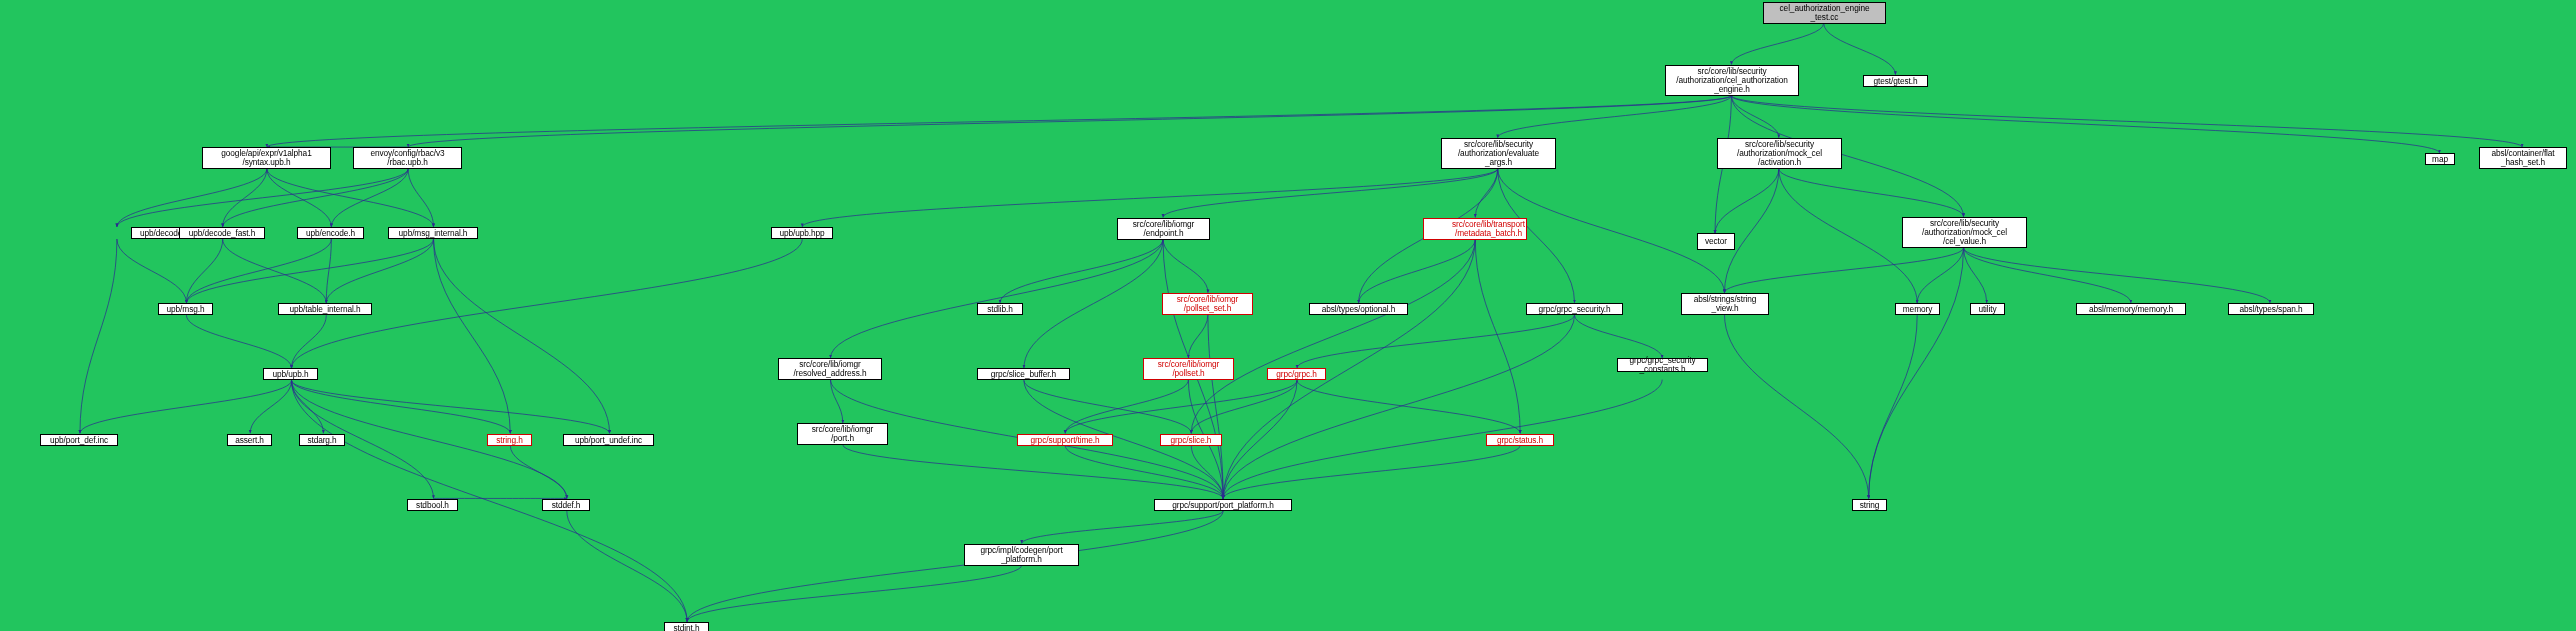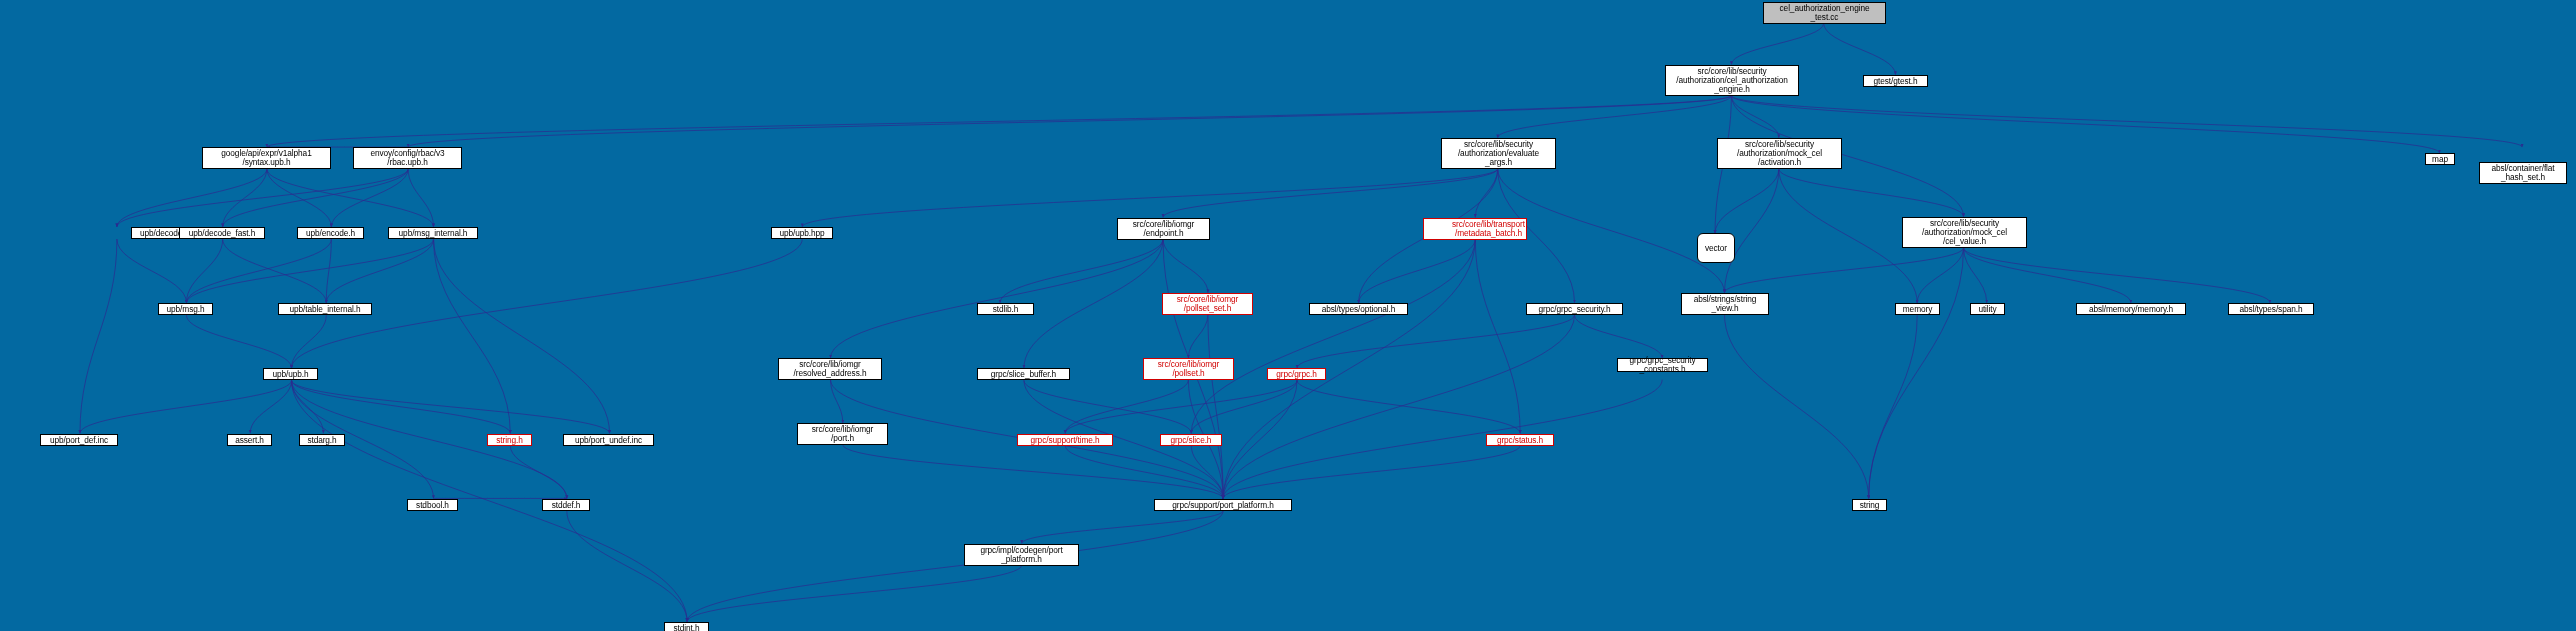--- a/index.html
+++ b/index.html
@@ -4,21 +4,21 @@
 <style>
   html, body {
     margin: 0;
     padding: 0;
     background: #ffffff;
   }
   #canvas {
     position: relative;
     width: 2576px;
     height: 631px;
-    background: #0369a1;
+    background: #22c55e;
     font-family: "Liberation Sans", sans-serif;
     overflow: hidden;
   }
   #edge-layer {
     position: absolute;
     left: 0;
     top: 0;
     width: 2576px;
     height: 631px;
     pointer-events: none;
@@ -152,21 +152,21 @@
       <path d="M 703 615 C 703 645.66, 781 657.34, 781 688" fill="none" stroke="#2b2b8f" stroke-width="1" marker-end="url(#arrow)"></path>
       <path d="M 597 688 C 597 688, 781 688, 781 688" fill="none" stroke="#2b2b8f" stroke-width="1" marker-end="url(#arrow)"></path>
     </svg>
 <div class="node gray" style="left: 1763px; top: 1.5px; width: 123px; height: 22px;">cel_authorization_engine
 _test.cc</div>
     <div class="node" style="left: 1665px; top: 65px; width: 134px; height: 31px;">src/core/lib/security
 /authorization/cel_authorization
 _engine.h</div>
     <div class="node" style="left: 1863px; top: 75px; width: 65px; height: 12.3px;">gtest/gtest.h</div>
     <div class="node" style="left: 2425px; top: 153px; width: 30px; height: 12.3px;">map</div>
-    <div class="node" style="left: 2479px; top: 147px; width: 88px; height: 22px; margin-top: 15px;">absl/container/flat
+    <div class="node" style="left: 2479px; top: 147px; width: 88px; height: 22px;">absl/container/flat
 _hash_set.h</div>
     <div class="node" style="left: 202px; top: 147px; width: 129px; height: 22px;">google/api/expr/v1alpha1
 /syntax.upb.h</div>
     <div class="node" style="left: 353px; top: 147px; width: 109px; height: 22px;">envoy/config/rbac/v3
 /rbac.upb.h</div>
     <div class="node" style="left: 1441px; top: 138px; width: 115px; height: 31px;">src/core/lib/security
 /authorization/evaluate
 _args.h</div>
     <div class="node" style="left: 1717px; top: 138px; width: 125px; height: 31px;">src/core/lib/security
 /authorization/mock_cel
@@ -176,24 +176,24 @@
 /cel_value.h</div>
     <div class="node" style="left: 83px; top: 227px; width: 67px; height: 12.3px; margin-left: 48px;">upb/decode.h</div>
     <div class="node" style="left: 179px; top: 227px; width: 86px; height: 12.3px;">upb/decode_fast.h</div>
     <div class="node" style="left: 297px; top: 227px; width: 67px; height: 12.3px;">upb/encode.h</div>
     <div class="node" style="left: 388px; top: 227px; width: 90px; height: 12.3px;">upb/msg_internal.h</div>
     <div class="node" style="left: 771px; top: 227px; width: 62px; height: 12.3px;">upb/upb.hpp</div>
     <div class="node" style="left: 1117px; top: 218px; width: 93px; height: 22px;">src/core/lib/iomgr
 /endpoint.h</div>
     <div class="node red" style="left: 1423px; top: 218px; width: 104px; height: 22px; padding-left: 27px;">src/core/lib/transport
 /metadata_batch.h</div>
-    <div class="node" style="left: 1697px; top: 233px; width: 38px; height: 30px; border-radius: 6px;">vector</div>
+    <div class="node" style="left: 1697px; top: 233px; width: 38px; height: 17px;">vector</div>
     <div class="node" style="left: 158px; top: 303px; width: 55px; height: 12.3px; text-align: right;">upb/msg.h</div>
     <div class="node" style="left: 278px; top: 303px; width: 94px; height: 12.3px; text-align: right;">upb/table_internal.h</div>
-    <div class="node" style="left: 977px; top: 303px; width: 57px; height: 12.3px;">stdlib.h</div>
+    <div class="node" style="left: 977px; top: 303px; width: 46px; height: 12.3px;">stdlib.h</div>
     <div class="node red" style="left: 1162px; top: 293px; width: 91px; height: 22px;">src/core/lib/iomgr
 /pollset_set.h</div>
     <div class="node" style="left: 1309px; top: 303px; width: 99px; height: 12.3px;">absl/types/optional.h</div>
     <div class="node" style="left: 1526px; top: 303px; width: 97px; height: 12.3px;">grpc/grpc_security.h</div>
     <div class="node" style="left: 1681px; top: 293px; width: 88px; height: 22px;">absl/strings/string
 _view.h</div>
     <div class="node" style="left: 1895px; top: 303px; width: 45px; height: 12.3px;">memory</div>
     <div class="node" style="left: 1970px; top: 303px; width: 35px; height: 12.3px;">utility</div>
     <div class="node" style="left: 2076px; top: 303px; width: 110px; height: 12.3px;">absl/memory/memory.h</div>
     <div class="node" style="left: 2228px; top: 303px; width: 86px; height: 12.3px;">absl/types/span.h</div>

